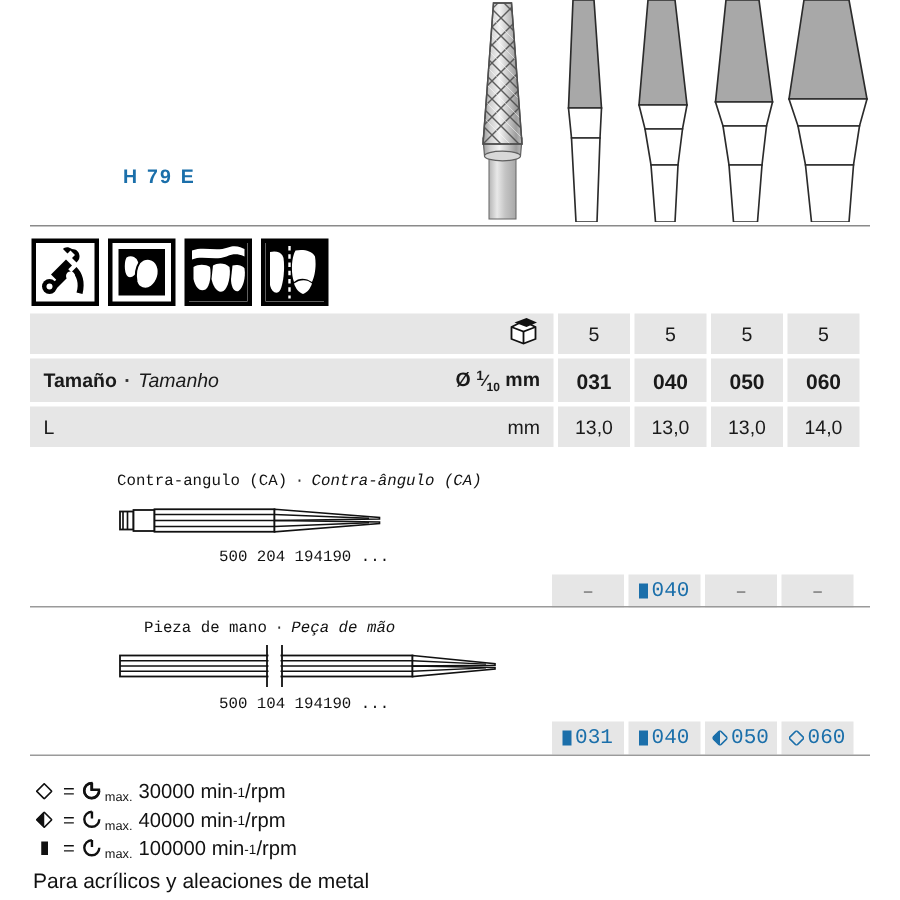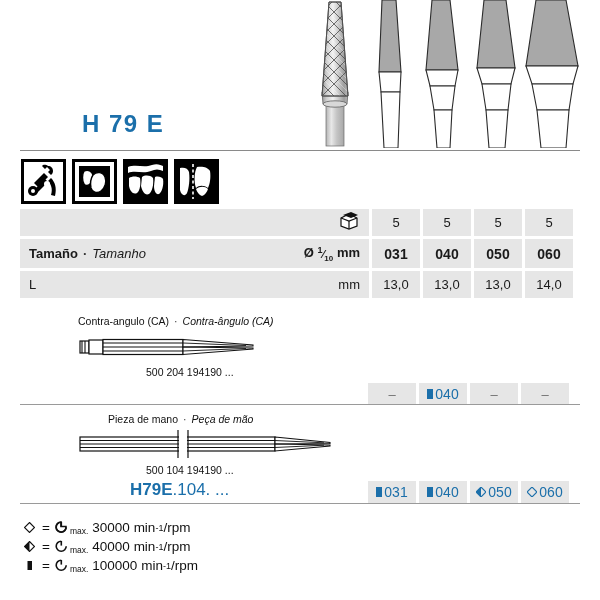--- a/index.html
+++ b/index.html
@@ -13,21 +13,21 @@
   }
   .page{position:relative;width:600px;height:600px;}
 
   
   .illus{position:absolute;left:0;top:0;width:600px;height:148px;}
   .illus svg{display:block;}
 
   
   .title{
     position:absolute;left:82px;top:110px;
-    font-size:24px;font-weight:bold;
+    font-size:13px;font-weight:bold;
     color:#1b6faa;letter-spacing:1.5px;
   }
 
   
   .hr{position:absolute;left:20px;width:560px;height:1px;background:#8a8a8a;}
 
   
   .pictos{position:absolute;left:21px;top:159px;display:flex;gap:6px;}
   .picto{width:45px;height:45px;border:3px solid #000;background:#fff;box-sizing:border-box;}
   .picto svg{display:block;}
@@ -50,21 +50,21 @@
   .row-size{height:29px;}
   .row-size .slabel{font-weight:bold;}
   .row-size .scell{font-weight:bold;font-size:14px;}
   .it{font-style:italic;font-weight:normal;}
   .dot-sep{padding:0 5px;color:#333;}
   .frac{display:inline-block;font-size:11px;vertical-align:middle;}
   .frac sup{font-size:9px;}
   .frac sub{font-size:8px;}
 
   
-  .block{position:absolute;left:0;width:600px;}
+  .block{position:absolute;left:0;width:600px;font-family:Liberation Mono, monospace;}
   .bcaption{position:absolute;font-size:10.5px;color:#111;white-space:nowrap;}
   .bcaption .it{font-style:italic;}
   .bcode{position:absolute;font-size:10.5px;color:#111;white-space:nowrap;}
   .bname{position:absolute;font-size:17px;color:#1b6faa;white-space:nowrap;}
   .bname b{font-weight:bold;}
   .bname span{font-weight:normal;}
 
   .szrow{position:absolute;left:368px;top:0;display:flex;}
   .szcell{
     width:48px;height:22px;margin-right:3px;background:#e6e6e6;
@@ -317,44 +317,41 @@
         </div>
       <div class="szcell empty">
           <span>–</span>
         </div>
     </div>
   </div>
 
   <div class="hr" style="top:404px;background:#9a9a9a;"></div>
 
   <div class="block" style="top:408px;height:95px;">
-    <div class="bcaption" style="left:78px;top:5px;padding-left:30px;">
+    <div class="bcaption" style="left:66px;top:5px;padding-left:30px;">
       <span>Pieza de mano</span><span class="dot-sep">·</span><span class="it">Peça de mão</span>
     </div>
 
     <div style="position:absolute;left:78px;top:20px;">
       <svg width="260" height="32" viewBox="0 0 260 32">
         <g stroke="#111" fill="#fff">
           <rect x="2" y="9" width="195" height="14" stroke-width="1.2"></rect>
           <path d="M2 12.5 L197 12.5 M2 16 L197 16 M2 19.5 L197 19.5" stroke-width="1.1"></path>
           <path d="M197 9 L252 14.5 L252 15.5 L197 16 Z" stroke-width="1.1"></path>
           <path d="M197 16 L252 17 L252 18 L197 23 Z" stroke-width="1.1"></path>
           <path d="M197 12.5 L246 14.8" stroke-width="0.9" fill="none"></path>
           <path d="M197 19.5 L246 17.2" stroke-width="0.9" fill="none"></path>
           <path d="M100 2 L100 30 M110 2 L110 30" stroke-width="1.2" fill="none"></path>
         </g>
         <rect x="101" y="3" width="8" height="26" fill="#fff"></rect>
       </svg>
     </div>
 
     <div class="bcode" style="left:146px;top:56px;">500 104 194190 ...</div>
 
-    <div class="bname" style="left:130px;top:72px;">
-      <b>H79E</b><span>.104. ...</span>
-    </div>
 
     <div class="szrow" style="top:73px;">
       <div class="szcell">
           <span class="mk filled"></span>
           <span>031</span>
         </div>
       <div class="szcell">
           <span class="mk filled"></span>
           <span>040</span>
         </div>
@@ -440,15 +437,16 @@
           </svg>
       </span>
       <span class="lmax">max.</span>
       <span>100000</span>
       <span>&nbsp;</span>
       <span>min</span>
         <sup class="inv">-1</sup>
         <span>/rpm</span>
     </div>
 
+    <div class="lnote">Para acrílicos y aleaciones de metal</div>
   </div>
 
 </div>
 
 </body></html>

